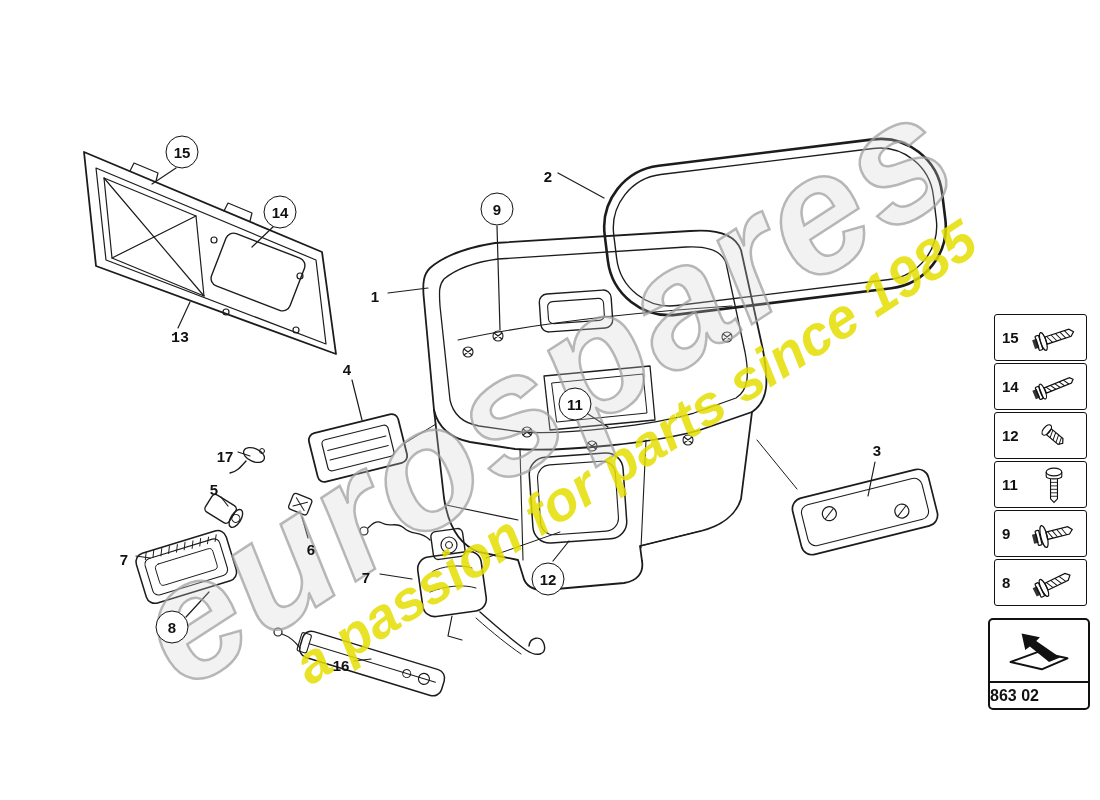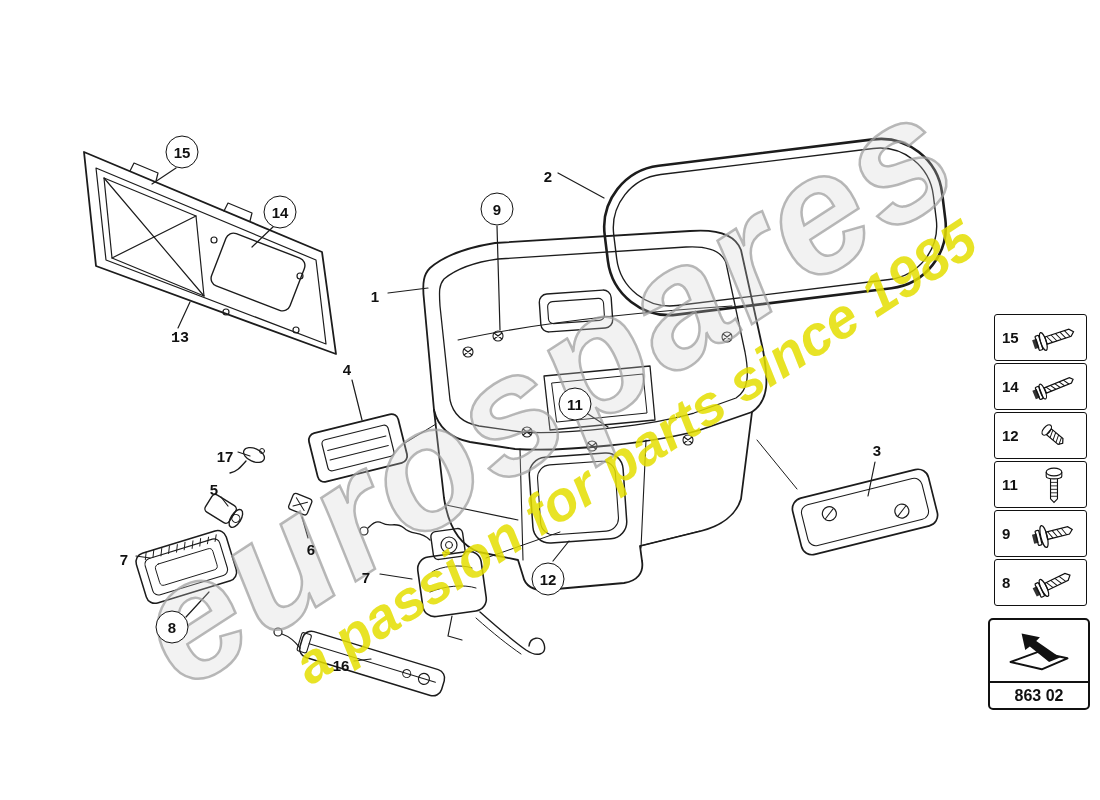--- a/index.html
+++ b/index.html
@@ -45,21 +45,21 @@
   .fastener-icon { flex:1; display:flex; align-items:center; justify-content:center; }
 
   
   .code-box {
     position:absolute; left:988px; top:618px; width:98px; height:88px;
     border:2px solid #111; border-radius:5px; background:#fff; z-index:7;
     display:flex; flex-direction:column;
   }
   .code-icon { flex:1; display:flex; align-items:center; justify-content:center; }
   .code-label {
-    border-top:2px solid #111; text-align:center; font-weight:bold;
+    border-top:2px solid #111; text-align:left; font-weight:bold;
     font-size:16px; padding:4px 0 3px; color:#111;
   }
 </style>
 </head>
 <body>
 
 <div class="page">
 
   <svg class="line-art" width="1100" height="800" viewBox="0 0 1100 800">
     <g fill="none" stroke="#1c1c1c" stroke-width="1.8" stroke-linejoin="round" stroke-linecap="round">

